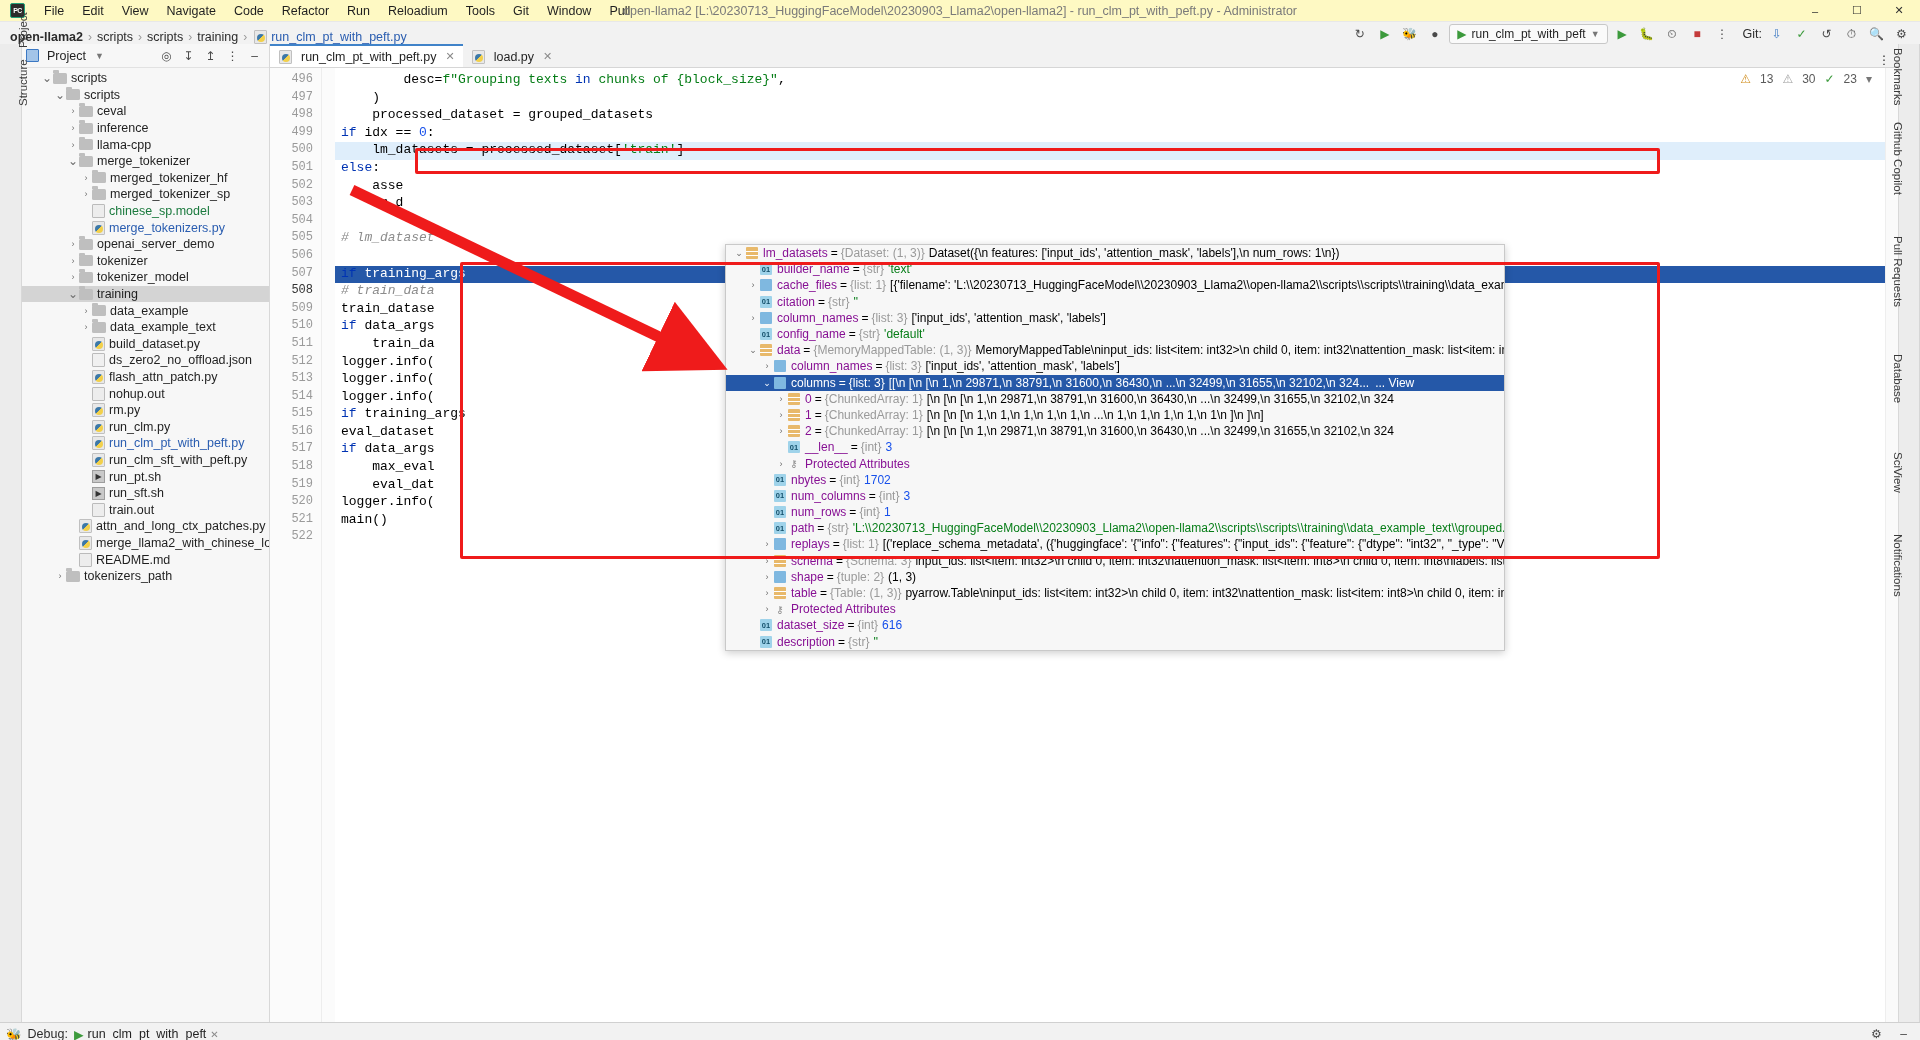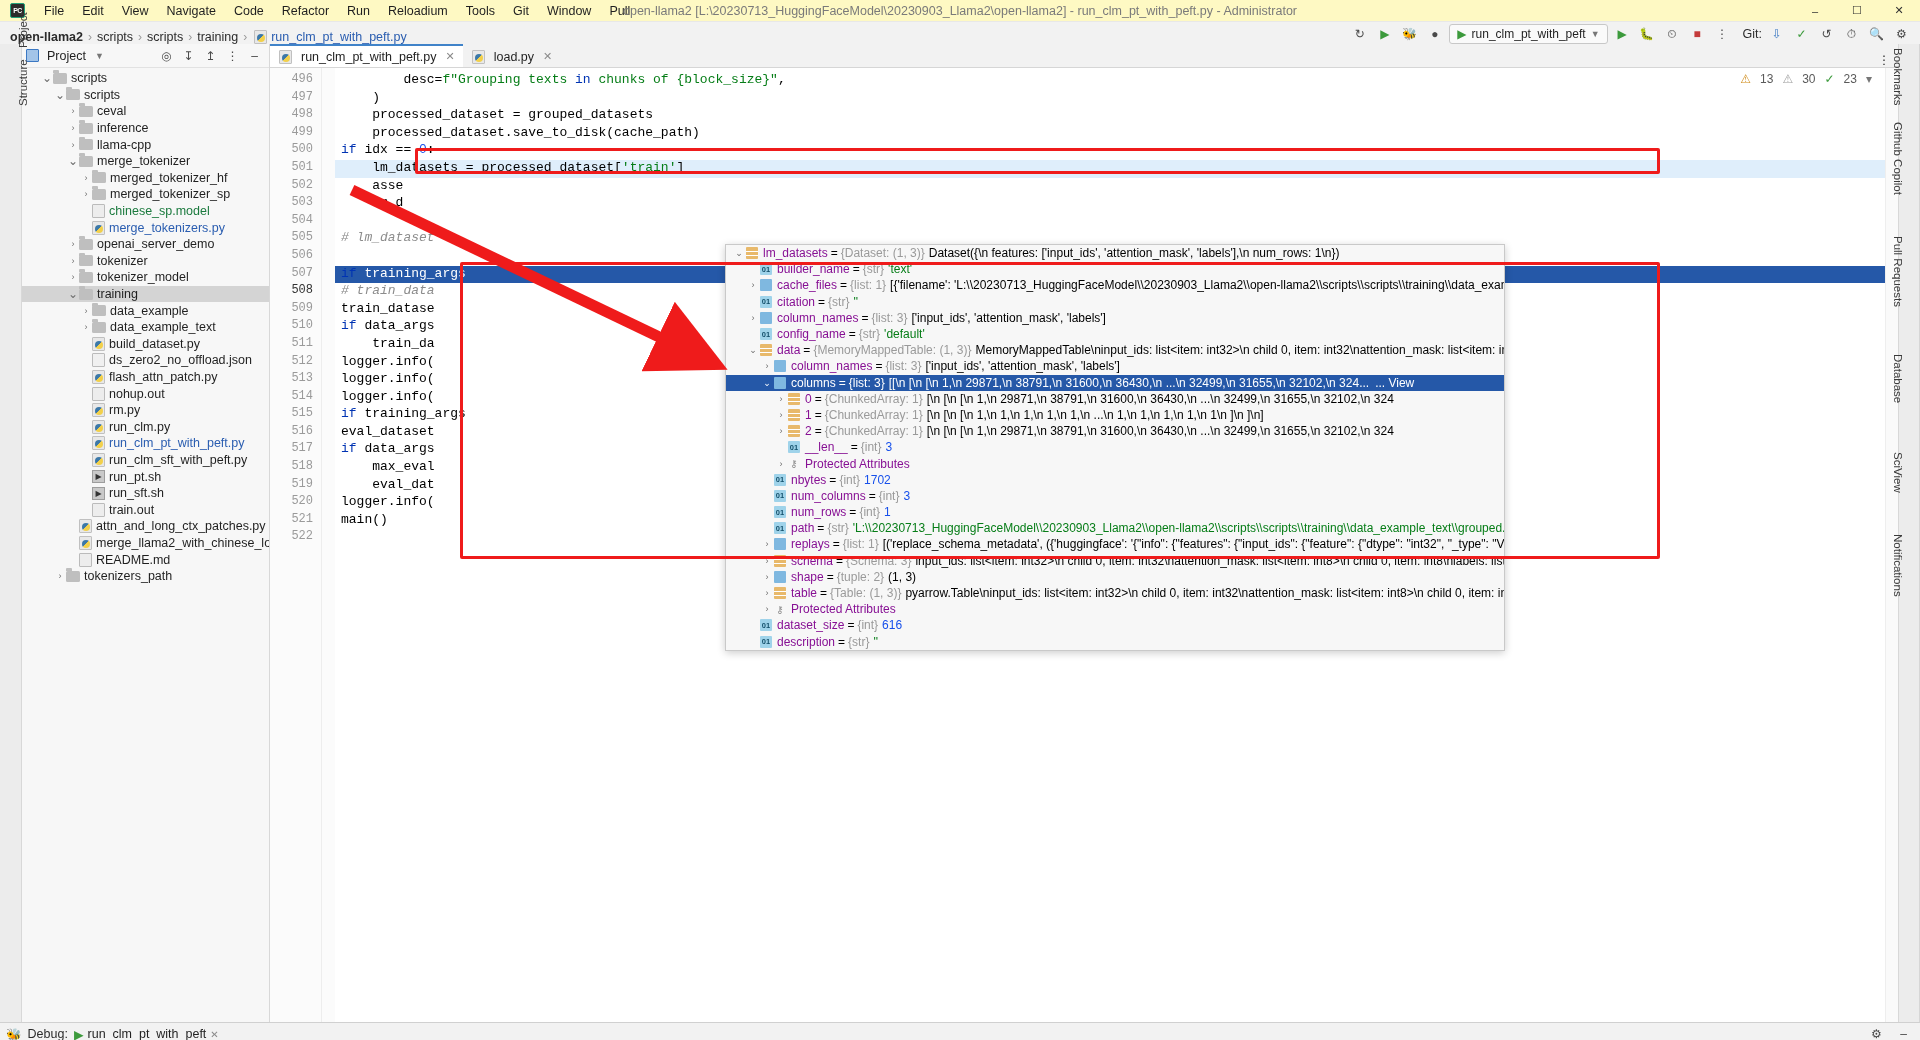--- a/index.html
+++ b/index.html
@@ -440,23 +440,23 @@
           <div style="height: 17.6px;"></div>
           <div style="height: 17.6px;"></div>
           <div style="height: 17.6px;"></div>
           <div style="height: 17.6px;"></div>
           <div style="height: 17.6px;"></div>
         </div>
       <div id="code">
           <div class="cl">        desc=<span class="str">f"Grouping texts <span class="kw">in</span> chunks of {block_size}"</span>,</div>
           <div class="cl">    )</div>
           <div class="cl">    processed_dataset = grouped_datasets</div>
-          <div class="cl">    processed_dataset.save_to_disk(cache_path)</div>
           <div class="cl"><span class="kw">if</span> idx == <span class="num">0</span>:</div>
           <div class="cl hl">    lm_datasets = processed_dataset[<span class="str">'train'</span>]</div>
+          <div class="cl"><span class="kw">else</span>:</div>
           <div class="cl">    asse</div>
           <div class="cl">    lm_d</div>
           <div class="cl"></div>
           <div class="cl"><span class="cmt"># lm_dataset</span></div>
           <div class="cl"></div>
           <div class="cl curline"><span class="kw">if</span> training_args</div>
           <div class="cl"><span class="cmt"># train_data</span></div>
           <div class="cl">train_datase</div>
           <div class="cl"><span class="kw">if</span> data_args</div>
           <div class="cl">    train_da</div>

